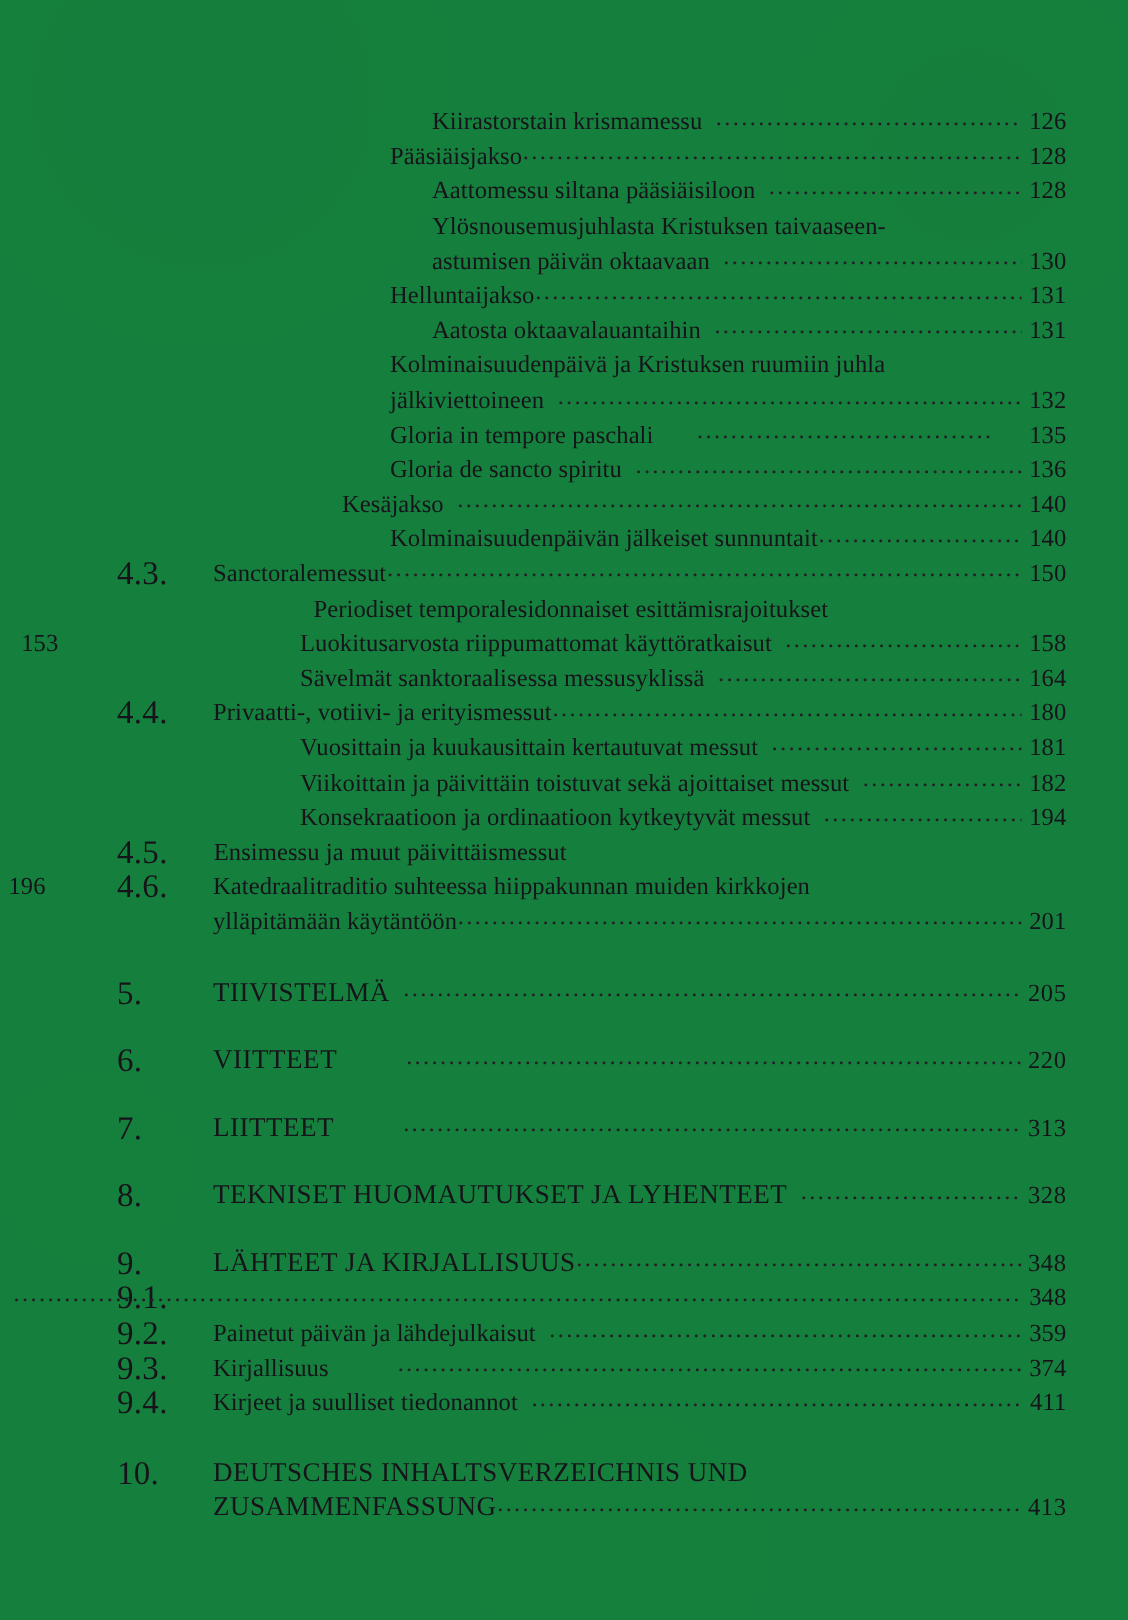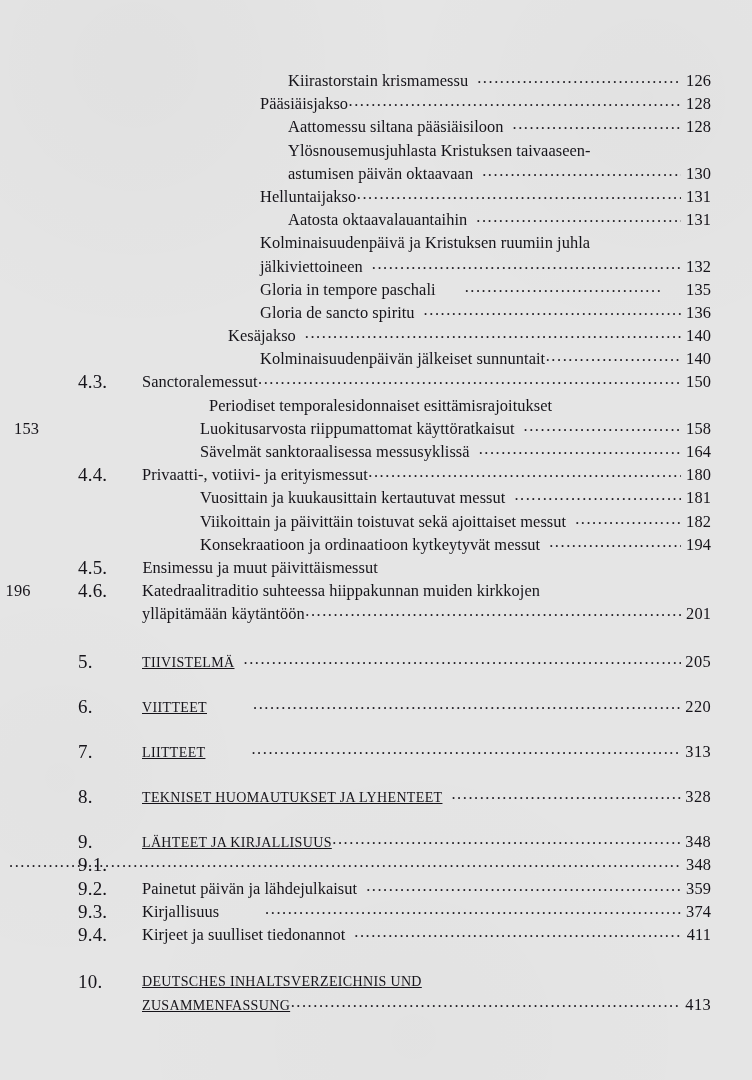--- a/index.html
+++ b/index.html
@@ -13,21 +13,21 @@
     position: relative;
     overflow: hidden;
     font-family: "Liberation Serif", "DejaVu Serif", serif;
     color: #16141a;
   }
 
   
   #page {
     position: absolute;
     inset: 0;
-    background: #e5e5e5;
+    background: #15803d;
   }
 
   
   #page::before {
     content: "";
     position: absolute;
     inset: 0;
     pointer-events: none;
     background:
       radial-gradient(circle at 18% 6%,  rgba(0,0,0,0.018), rgba(0,0,0,0) 24%),
@@ -50,21 +50,21 @@
     height: 23.2px;
     font-size: 16.4px;
     line-height: 23.2px;
     white-space: nowrap;
   }
 
   
   .num {
     position: absolute;
     left: 78px;
-    font-size: 19px;
+    font-size: 22px;
     line-height: 23.2px;
     letter-spacing: 0.2px;
   }
 
   
   .title {
     flex: 0 0 auto;
     letter-spacing: 0.05px;
   }
 
@@ -99,21 +99,21 @@
   }
 
   
   .row.nolead .title { flex: 1 1 auto; }
 
   
   .caps .title,
   .caps .pg {
     letter-spacing: 0.35px;
   }
-  .caps .title { font-size: 14px; text-decoration: underline; }
+  .caps .title { font-size: 18px; }
   .gap-md { height: 22px; }
   .gap-lg { height: 24px; }
 
   
   .i-a { padding-left: 288px; }  
   .i-b { padding-left: 260px; }  
   .i-c { padding-left: 228px; }  
   .i-d { padding-left: 200px; }  
   .i-e { padding-left: 142px; }  
 

